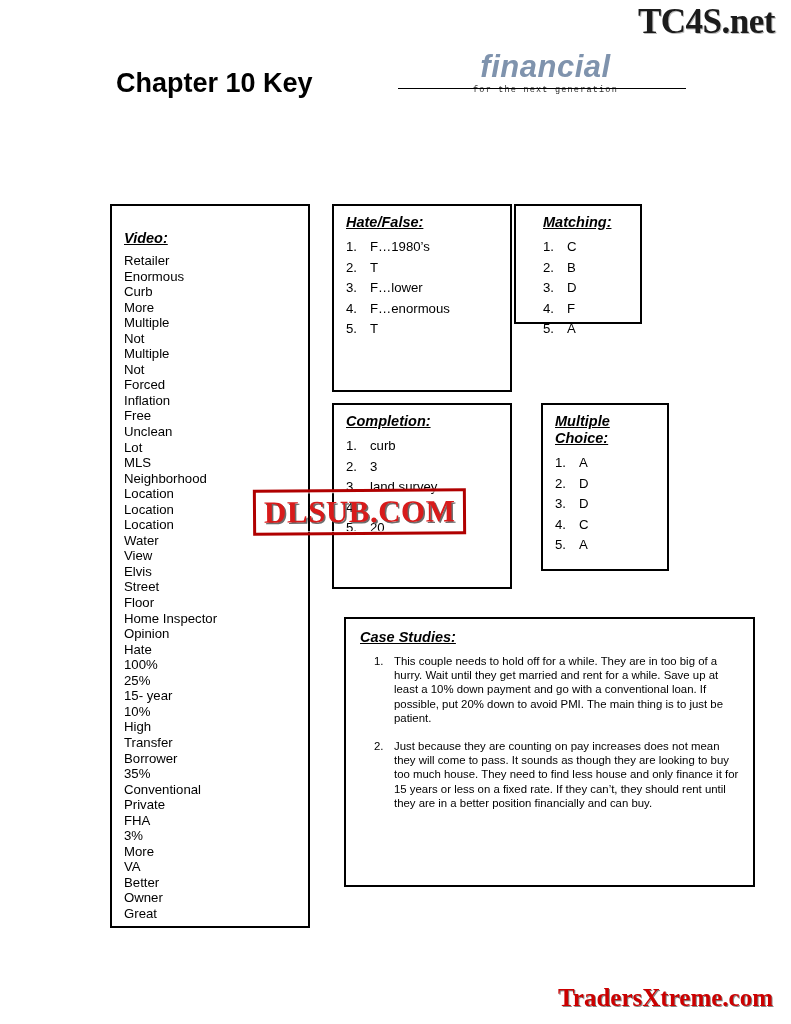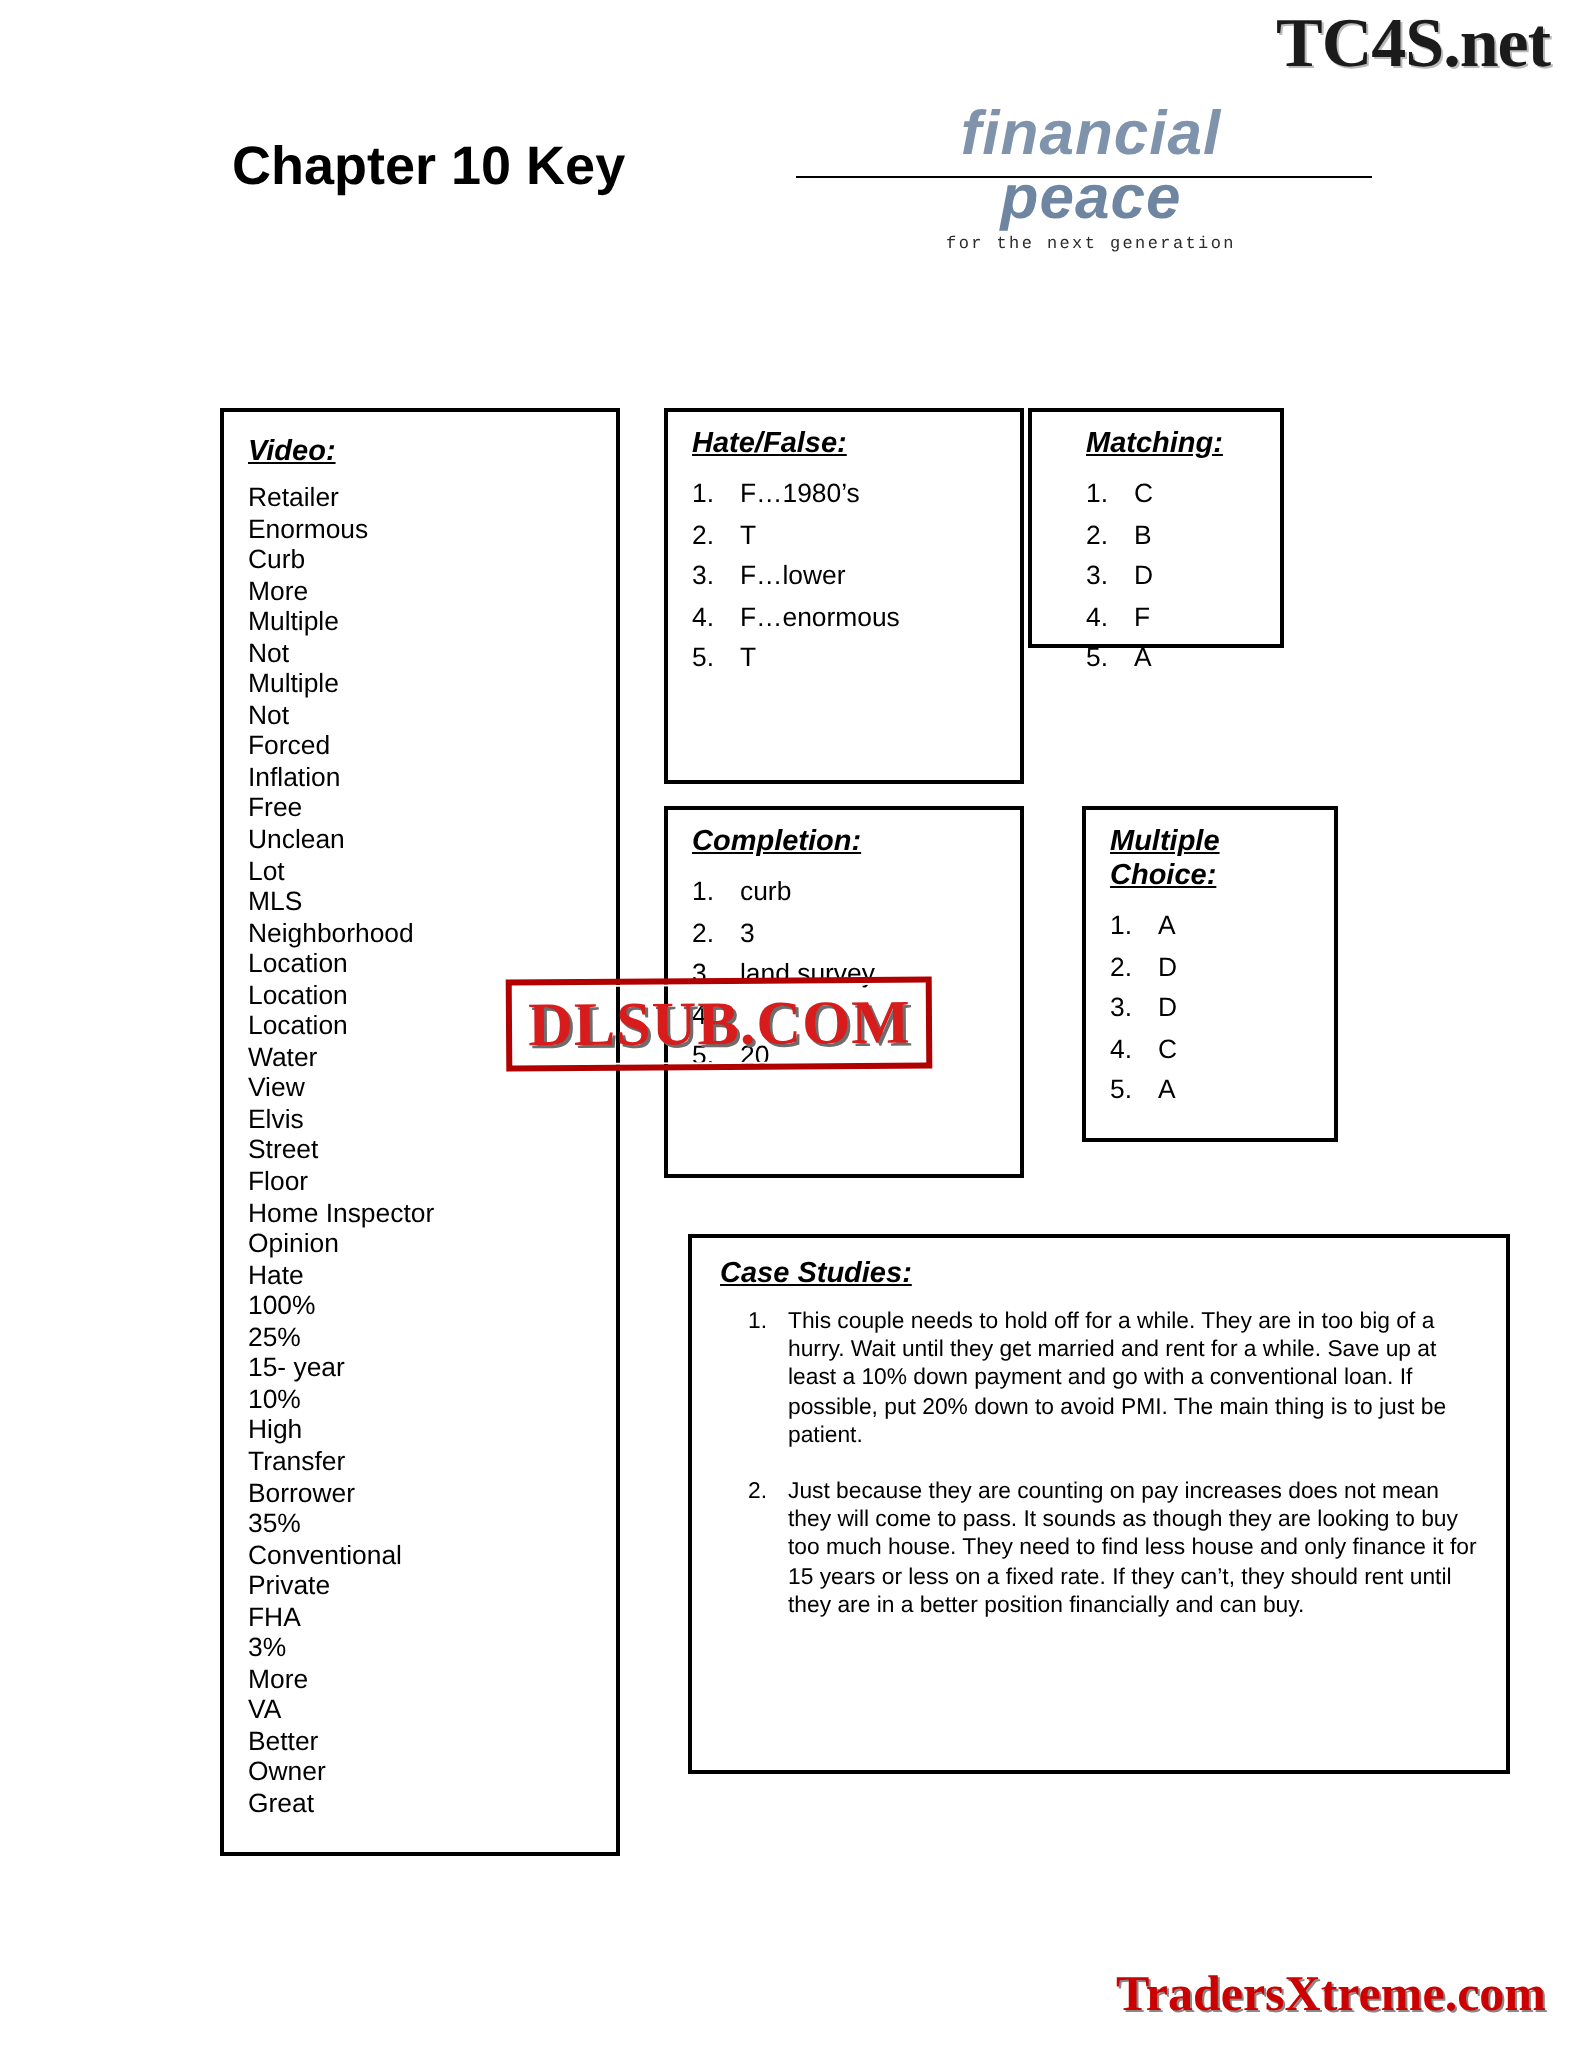--- a/index.html
+++ b/index.html
@@ -122,21 +122,21 @@
   }
   .num-list li {
     display: flex;
   }
   .num-list .n {
     width: 24px;
     flex: 0 0 24px;
   }
 
   
-  #video-box   { left: 110px; top: 204px; width: 200px; height: 724px; padding: 12px 0 0 12px; }
+  #video-box   { left: 110px; top: 204px; width: 200px; height: 724px; padding: 24px 0 0 12px; }
   #tf-box      { left: 332px; top: 204px; width: 180px; height: 188px; padding: 8px 0 0 12px; }
   #match-box   { left: 514px; top: 204px; width: 128px; height: 120px; padding: 8px 0 0 27px; }
   #comp-box    { left: 332px; top: 403px; width: 180px; height: 186px; padding: 8px 0 0 12px; }
   #mc-box      { left: 541px; top: 403px; width: 128px; height: 168px; padding: 8px 0 0 12px; }
   #case-box    { left: 332px; top: 617px; width: 411px; height: 270px; padding: 10px 14px 0 14px; margin-left: 12px; }
 
   #mc-box .box-title { line-height: 17px; }
 
   
   .case-list {
@@ -178,21 +178,20 @@
 </style>
 </head>
 <body>
 
 <div class="tc4s">TC4S.net</div>
 
 <div class="chapter-title">Chapter 10  Key</div>
 
 <div class="logo-block">
   <div class="logo-financial">financial</div>
-  <div class="logo-peace">peace</div>
   <div class="logo-tag">for the next generation</div>
 </div>
 <div class="logo-rule"></div>
 
 <div class="box" id="video-box">
   <div class="box-title">Video:</div>
   <ul class="word-list" id="video-list">
       <li>Retailer</li>
       <li>Enormous</li>
       <li>Curb</li>

